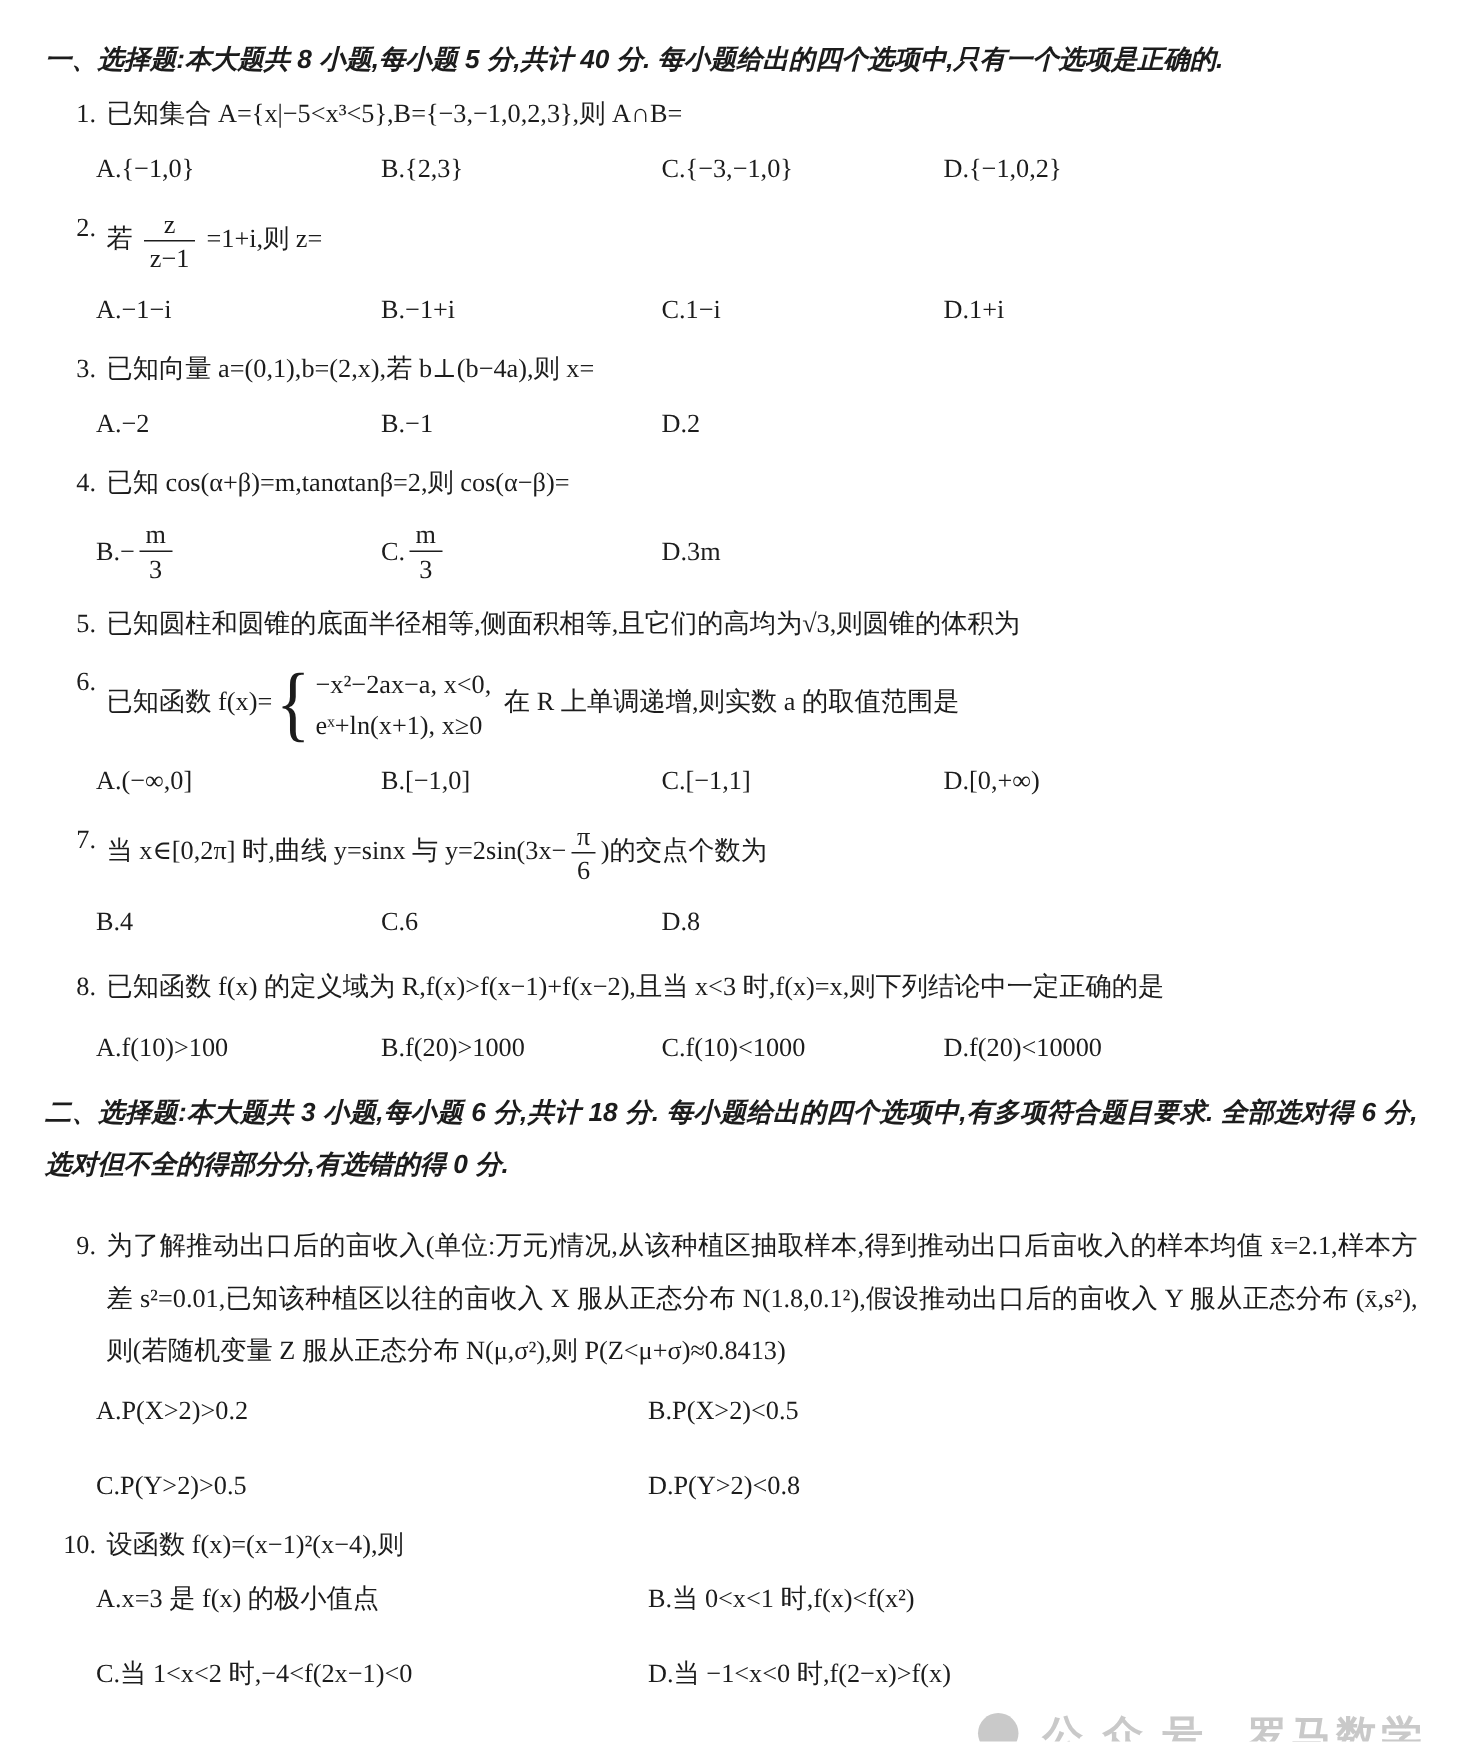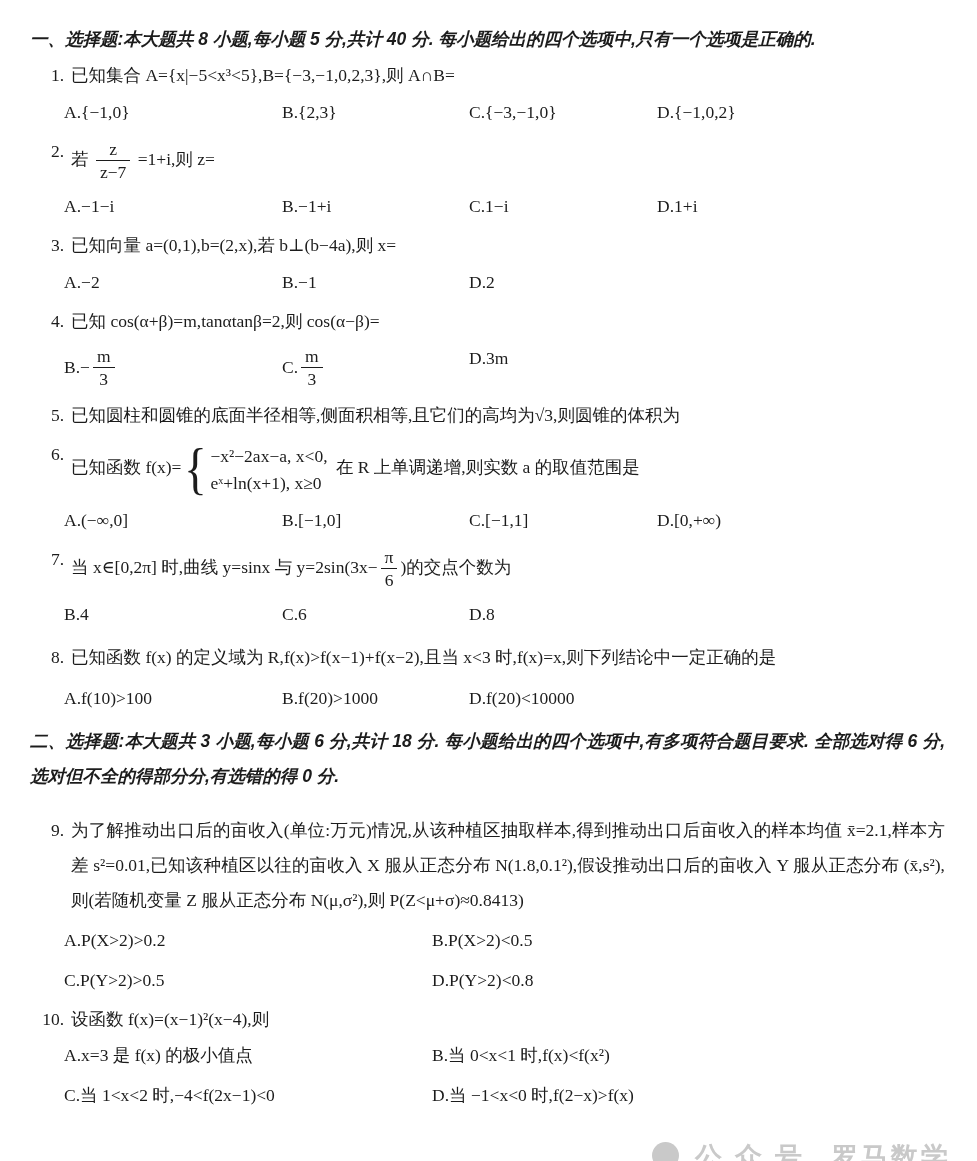--- a/index.html
+++ b/index.html
@@ -24,29 +24,29 @@
   }
   .sec-h.wrap2 { margin-bottom: 19px; }
 
   .q { margin-bottom: 12px; }
   .qstem { display: flex; }
   .qnum { flex: none; width: 34px; text-align: right; padding-right: 7px; line-height: 27px; }
   .qtext { flex: 1; line-height: 27px; text-align: justify; }
   .qtext.tall { line-height: 35px; }
 
   .opts { margin-top: 10px; padding-left: 34px; line-height: 27px; }
-  .opts4 { display: flex; }
+  .opts4 { display: flex; align-items: center; }
   .opts4 .opt:nth-child(1) { width: 190px; }
-  .opts4 .opt:nth-child(2) { width: 187px; margin-left: 28px; }
+  .opts4 .opt:nth-child(2) { width: 187px; }
   .opts4 .opt:nth-child(3) { width: 188px; }
   .opts4 .opt:nth-child(4) { flex: 1; }
   .opts2 {
     display: grid;
     grid-template-columns: 368px 1fr;
-    row-gap: 13px;
+    row-gap: 23px;
     margin-top: 9px;
   }
   .opt { white-space: nowrap; }
   .optfrac { display: inline-flex; align-items: center; }
 
   .frac {
     display: inline-block;
     vertical-align: middle;
     text-align: center;
     margin: 1px 3px;
@@ -113,21 +113,21 @@
     </div>
   </div>
 
   <div class="q">
     <div class="qstem">
       <span class="qnum">2.</span>
       <span class="qtext">
         <span>若</span>
         <span class="frac">
           <span class="fnum">z</span>
-          <span class="fden">z−7</span>
+          <span class="fden">z−1</span>
         </span>
         <span>=1+i,则 z=</span>
       </span>
     </div>
     <div class="opts opts4">
       <span class="opt">A.−1−i</span>
       <span class="opt">B.−1+i</span>
       <span class="opt">C.1−i</span>
       <span class="opt">D.1+i</span>
     </div>
@@ -213,20 +213,21 @@
   </div>
 
   <div class="q">
     <div class="qstem">
       <span class="qnum" style="line-height:35px;">8.</span>
       <span class="qtext tall">已知函数 f(x) 的定义域为 R,f(x)&gt;f(x−1)+f(x−2),且当 x&lt;3 时,f(x)=x,则下列结论中一定正确的是</span>
     </div>
     <div class="opts opts4">
       <span class="opt">A.f(10)&gt;100</span>
       <span class="opt">B.f(20)&gt;1000</span>
+      <span class="opt">C.f(10)&lt;1000</span>
       <span class="opt">D.f(20)&lt;10000</span>
     </div>
   </div>
 
   <div class="sec-h wrap2">二、选择题:本大题共 3 小题,每小题 6 分,共计 18 分. 每小题给出的四个选项中,有多项符合题目要求. 全部选对得 6 分,选对但不全的得部分分,有选错的得 0 分.</div>
 
   <div class="q">
     <div class="qstem">
       <span class="qnum" style="line-height:35px;">9.</span>
       <span class="qtext tall">为了解推动出口后的亩收入(单位:万元)情况,从该种植区抽取样本,得到推动出口后亩收入的样本均值 x̄=2.1,样本方差 s²=0.01,已知该种植区以往的亩收入 X 服从正态分布 N(1.8,0.1²),假设推动出口后的亩收入 Y 服从正态分布 (x̄,s²),则(若随机变量 Z 服从正态分布 N(μ,σ²),则 P(Z&lt;μ+σ)≈0.8413)</span>

